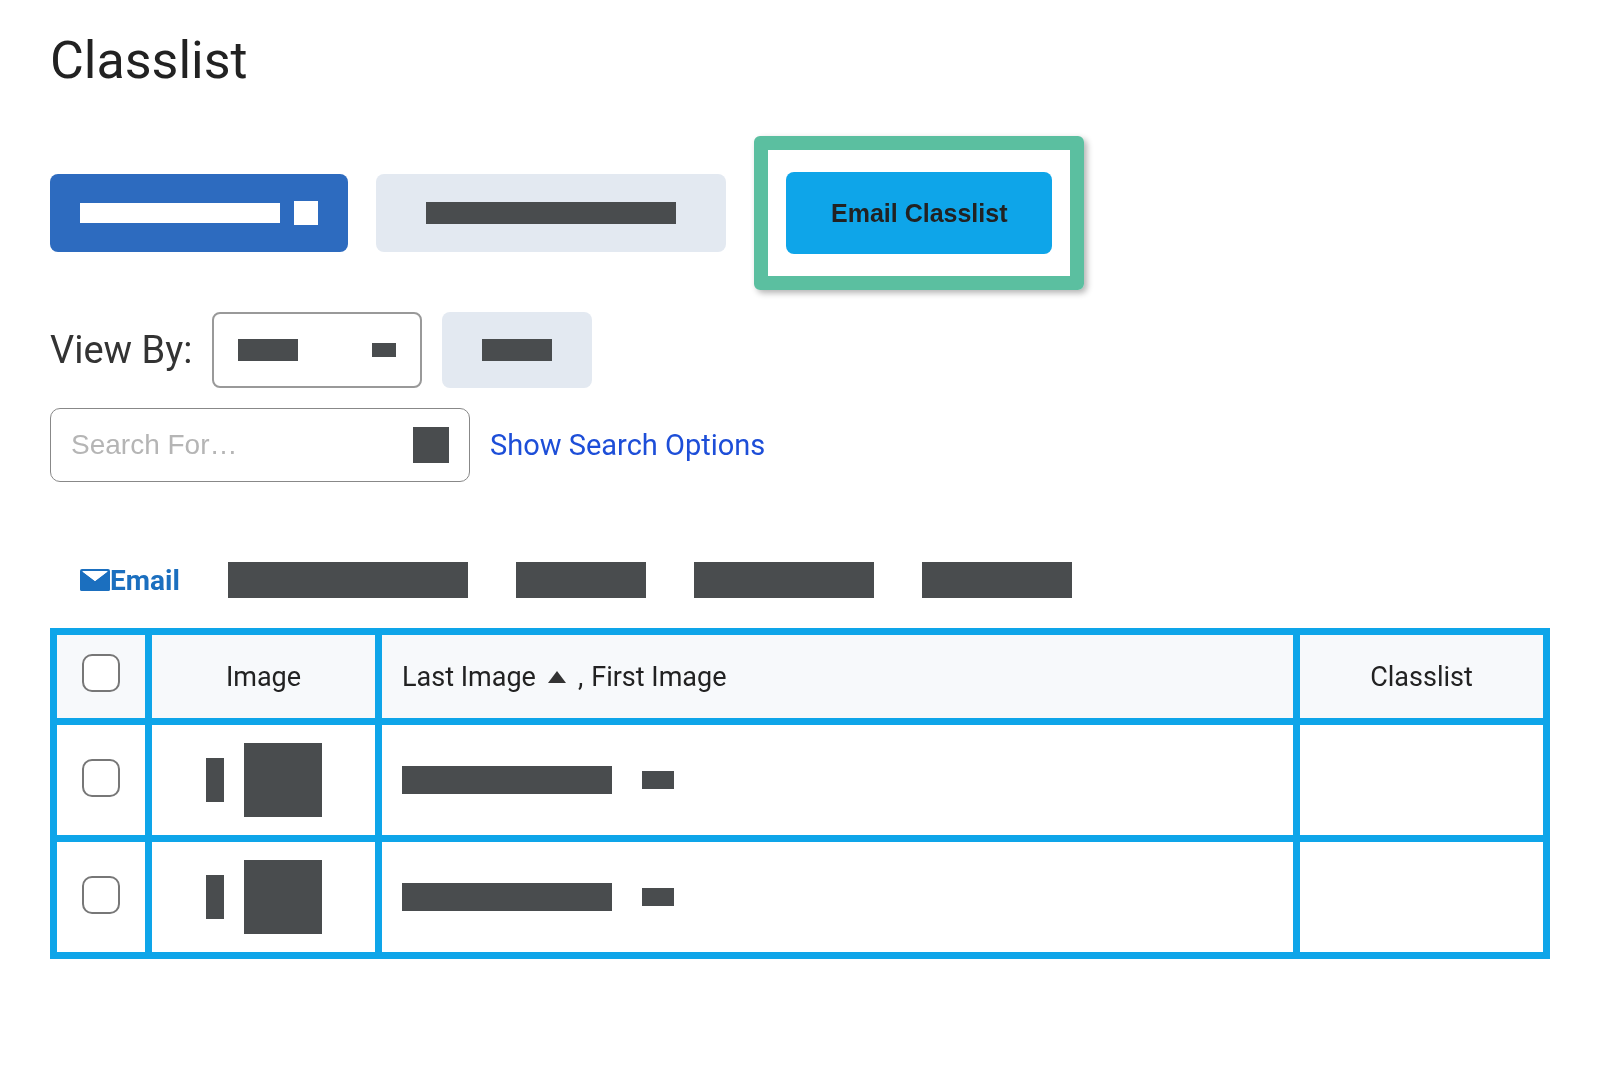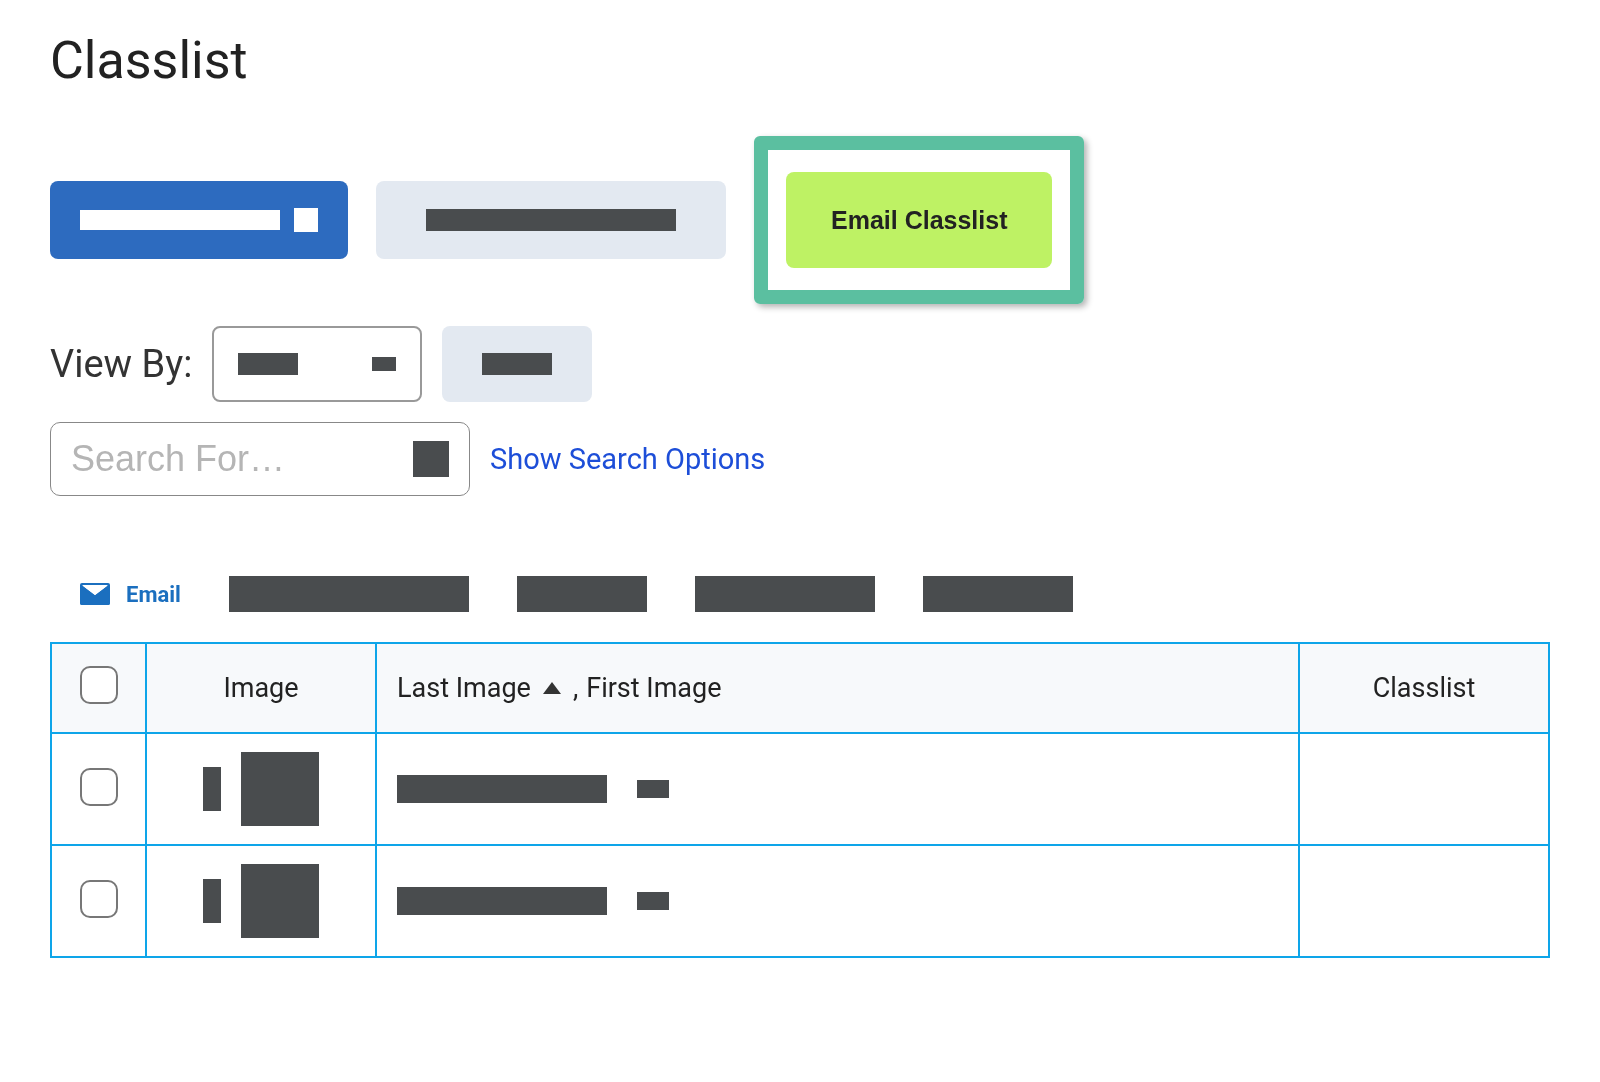--- a/index.html
+++ b/index.html
@@ -62,22 +62,22 @@
       height: 22px;
       background: #494c4e;
     }
     .email-highlight-wrap {
       border: 14px solid #5bbfa0;
       border-radius: 6px;
       padding: 22px 18px;
       box-shadow: 3px 3px 6px rgba(0,0,0,0.3);
     }
     .btn-email-classlist {
-      background: #bef264;
-      height: 96px;
+      background: #0ea5e9;
+      height: 82px;
       border-radius: 8px;
       display: flex;
       align-items: center;
       justify-content: center;
       padding: 0 45px;
       font-size: 25px;
       font-weight: 600;
       color: #222;
       cursor: pointer;
       border: none;
@@ -143,21 +143,21 @@
       width: 420px;
       display: flex;
       align-items: center;
       justify-content: space-between;
       padding: 0 20px;
       background: #fff;
     }
     .search-input {
       border: none;
       outline: none;
-      font-size: 36px;
+      font-size: 28px;
       color: #999;
       width: 300px;
       background: transparent;
     }
     .search-input::placeholder {
       color: #b5b5b5;
     }
     .search-icon-box {
       width: 36px;
       height: 36px;
@@ -171,23 +171,23 @@
     .actions-row {
       display: flex;
       align-items: center;
       gap: 48px;
       padding-left: 30px;
       margin-bottom: 30px;
     }
     .email-link {
       display: flex;
       align-items: center;
-      gap: 16px;
+      gap: 0;
       color: #1b6fbf;
-      font-size: 22px;
+      font-size: 28px;
       font-weight: 700;
       cursor: pointer;
     }
     .email-icon {
       width: 30px;
       height: 22px;
     }
     .action-bar {
       background: #494c4e;
       height: 36px;
@@ -195,21 +195,21 @@
     .ab1 { width: 240px; }
     .ab2 { width: 130px; }
     .ab3 { width: 180px; }
     .ab4 { width: 150px; }
     .classlist-table {
       width: 100%;
       border: 1px solid #d3d9de;
       border-collapse: collapse;
     }
     .classlist-table th, .classlist-table td {
-      border: 2px solid #0ea5e9;
+      border: 7px solid #0ea5e9;
       padding: 18px 20px;
       text-align: left;
       vertical-align: middle;
     }
     .classlist-table thead th {
       background: #f7f9fb;
       font-size: 27px;
       font-weight: 400;
       color: #222;
       height: 90px;

